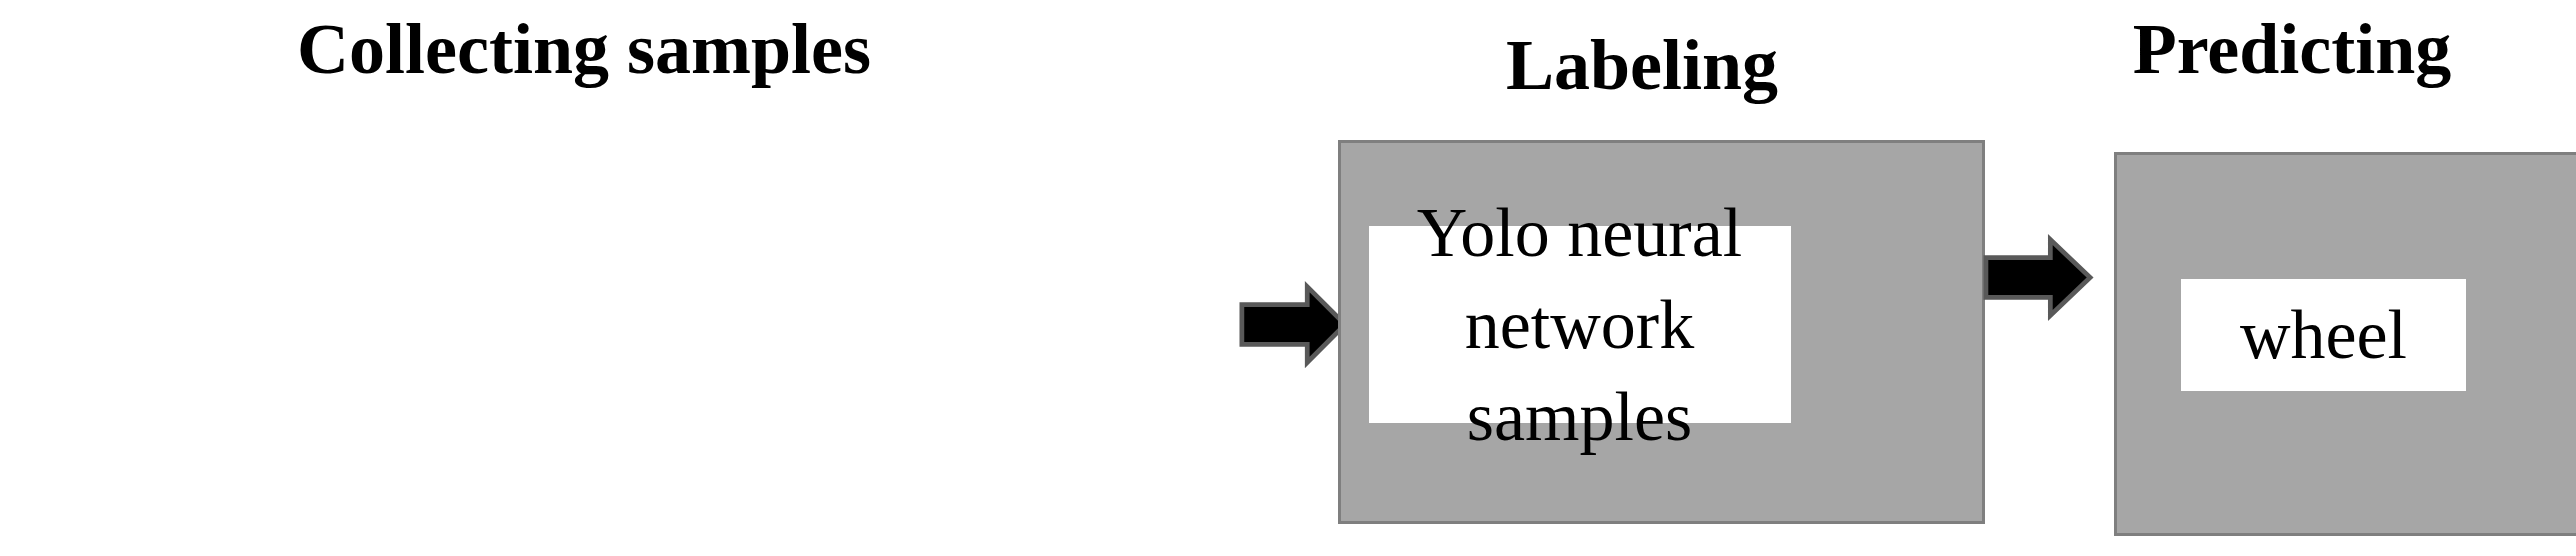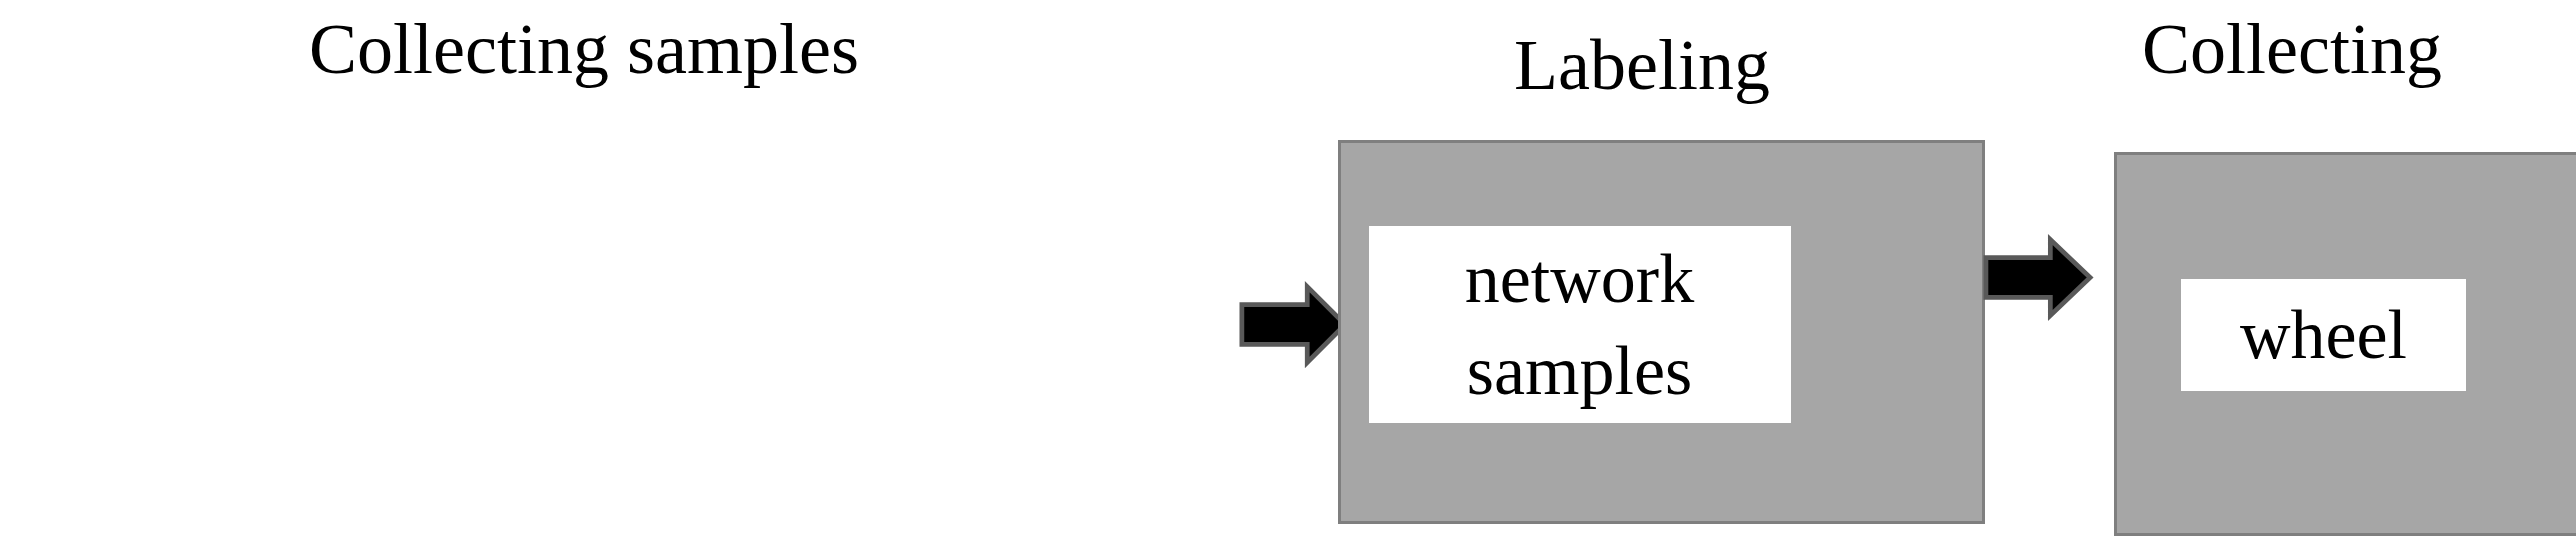--- a/index.html
+++ b/index.html
@@ -9,21 +9,21 @@
   }
   html,body{margin:0;padding:0;background:#e8e8e8;}
   .canvas{
     position:relative; width:2576px; height:556px;
     background:var(--canvas_bg);
     font-family:"Liberation Serif","DejaVu Serif",serif;
     color:var(--text_color); overflow:hidden;
   }
   .stage-title{
     position:absolute; transform:translateX(-50%);
-    font-size:72px; line-height:72px; white-space:nowrap;
+    font-size:72px; line-height:72px; white-space:nowrap;font-weight:bold;
   }
   .t1{left:584px; top:13.3px;}
   .t2{left:1642px; top:28.5px;}
   .t3{left:2292px; top:13.3px;}
   .panel{
     position:absolute; box-sizing:border-box;
     background:var(--panel_fill); border:3.8px solid var(--panel_border);
   }
   .p1{left:28.5px;  top:147px; width:1185px; height:368px;}
   .p2{left:1338px;top:140px; width:647px;  height:384px;}
@@ -47,29 +47,30 @@
   .arrB{left:1234px;top:280px; width:119px; height:90px;} 
   .arrC{left:1979px;top:233px; width:119px; height:90px;} 
 </style>
 </head>
 <body>
 
 <div class="canvas">
 
   <div class="stage-title t1">Collecting samples</div>
   <div class="stage-title t2">Labeling</div>
-  <div class="stage-title t3">Collecting</div>
+  <div class="stage-title t3">Predicting</div>
 
 
   <svg class="arrow arrB" viewBox="1300 295 125 95">
     <polygon points="1308,321 1377,321 1377,302 1417,342 1377,382 1377,363 1308,363"></polygon>
   </svg>
 
   <div class="panel p2">
     <div class="wbox boxC">
+      <div class="line">Yolo neural</div>
       <div class="line">network samples</div>
     </div>
   </div>
 
   <svg class="arrow arrC" viewBox="2085 246 125 95">
     <polygon points="2092,272 2160,272 2160,253 2202,293 2160,333 2160,314 2092,314"></polygon>
   </svg>
 
   <div class="panel p3">
     <div class="wbox boxD">

